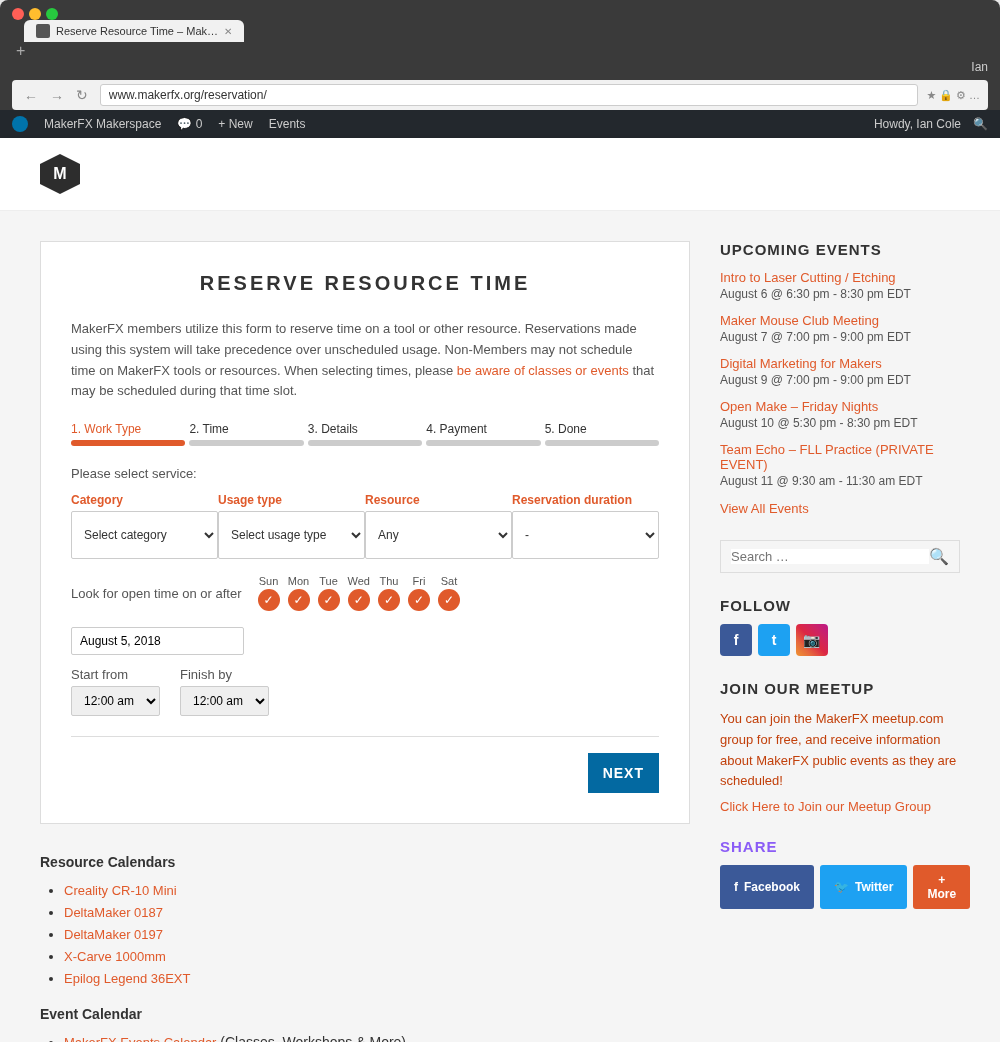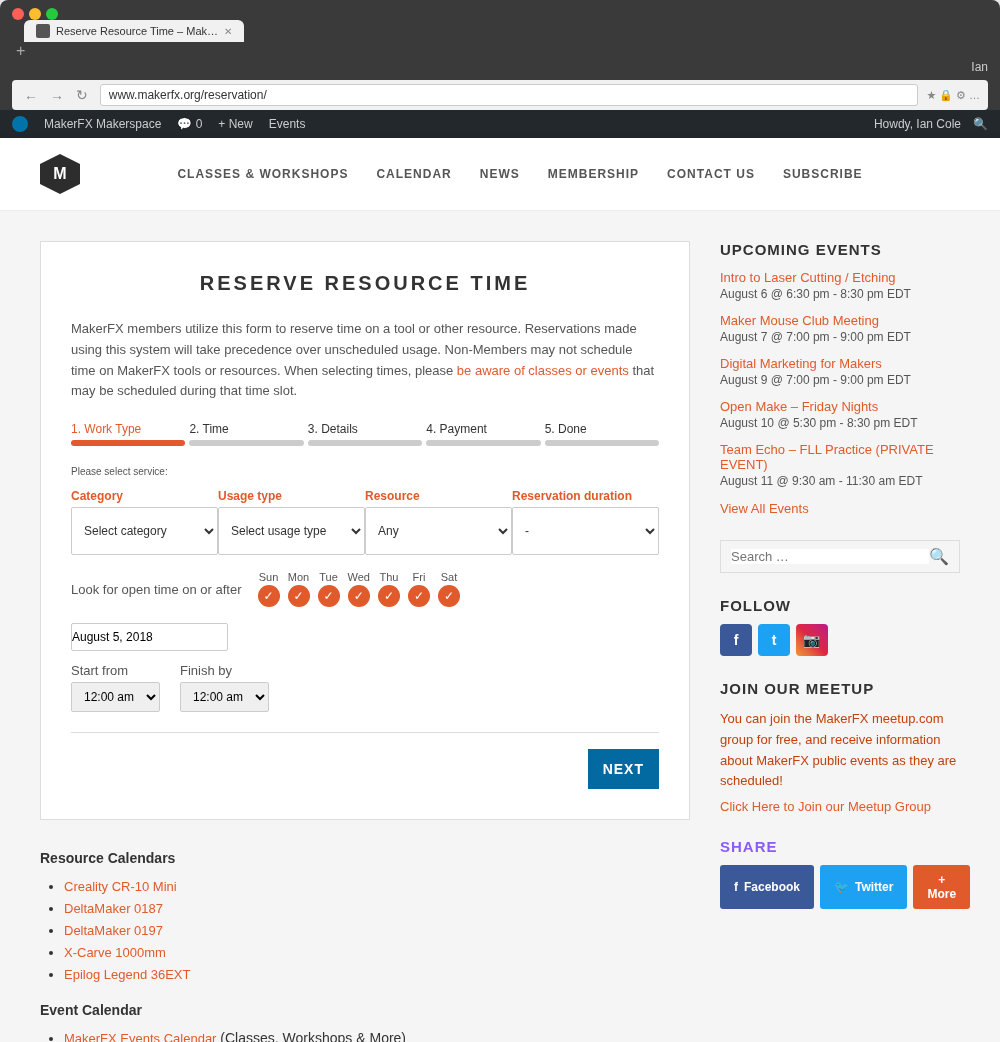--- a/index.html
+++ b/index.html
@@ -52,36 +52,36 @@
 
     
     .steps-container { display: flex; gap: 4px; margin-bottom: 20px; }
     .step { flex: 1; }
     .step-label { font-size: 12px; color: #333; margin-bottom: 4px; }
     .step-label.active { color: #e05a2b; }
     .step-bar { height: 6px; border-radius: 3px; }
     .step-bar.active { background: #e05a2b; }
     .step-bar.inactive { background: #ccc; }
 
-    .please-select { font-size: 10px; color: #555; margin-bottom: 12px; }
+    .please-select { font-size: 13px; color: #555; margin-bottom: 12px; }
 
     
     .fields-row { display: flex; margin-bottom: 16px; }
     .field-group { flex: 1; }
     .field-label { font-size: 12px; color: #e05a2b; font-weight: 600; margin-bottom: 4px; display: block; }
     .field-select { width: 100%; padding: 15px 8px; border: 1px solid #ccc; font-size: 12px; background: white; color: #333; border-radius: 2px; }
 
     
     .date-row { display: flex; align-items: center; gap: 16px; margin-bottom: 16px; flex-wrap: wrap; }
     .date-label { font-size: 13px; color: #555; white-space: nowrap; }
     .day-checks { display: flex; gap: 8px; align-items: center; }
     .day-item { display: flex; flex-direction: column; align-items: center; gap: 2px; font-size: 11px; color: #555; }
     .check-circle { width: 22px; height: 22px; background: #e05a2b; border-radius: 50%; display: flex; align-items: center; justify-content: center; color: white; font-size: 12px; }
 
-    .date-input { padding: 6px 0; border: 1px solid #ccc; font-size: 12px; min-width: 130px; border-radius: 2px; }
+    .date-input { padding: 6px 8px; border: 1px solid #ccc; font-size: 12px; min-width: 130px; border-radius: 2px; }
 
     
     .time-row { display: flex; gap: 20px; align-items: center; margin-bottom: 20px; }
     .time-group { display: flex; flex-direction: column; gap: 4px; }
     .time-label { font-size: 13px; color: #555; }
     .time-select { padding: 6px 8px; border: 1px solid #ccc; font-size: 12px; border-radius: 2px; }
 
     .form-divider { border: none; border-top: 1px solid #ddd; margin: 16px 0; }
 
     .next-btn { background: #0369a1; color: white; border: none; padding: 12px 15px; font-size: 14px; font-weight: bold; letter-spacing: 1px; cursor: pointer; float: right; text-transform: uppercase; }
@@ -173,28 +173,20 @@
     <span style="cursor:pointer;">🔍</span>
   </div>
 </div>
 
 <div class="page-wrapper">
 
   <div class="site-header">
     <div class="hexagon">
       <span>M</span>
     </div>
-    <nav class="main-nav">
-      <a href="#">CLASSES &amp; WORKSHOPS</a>
-      <a href="#">CALENDAR</a>
-      <a href="#">NEWS</a>
-      <a href="#">MEMBERSHIP</a>
-      <a href="#">CONTACT US</a>
-      <a href="#">SUBSCRIBE</a>
-    </nav>
   </div>
 
   <div class="content-area">
 
     <div class="main-content">
       <div class="form-box">
         <h1 class="form-title">RESERVE RESOURCE TIME</h1>
 
         <p class="form-description">
           <span>MakerFX members utilize this form to reserve time on a tool or other resource. Reservations made using this system will take precedence over unscheduled usage. Non-Members may not schedule time on MakerFX tools or resources. When selecting times, please </span><a href="#">be aware of classes or events</a><span> that may be scheduled during that time slot.</span>

